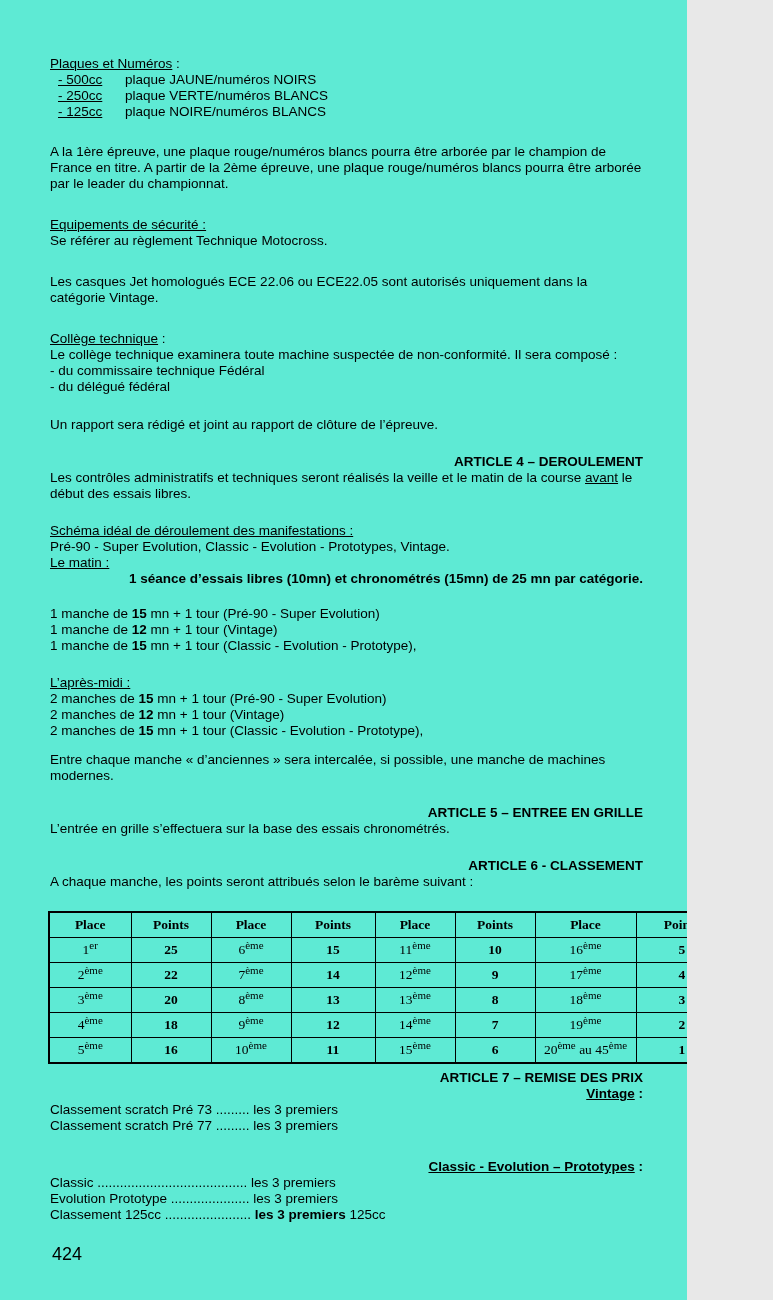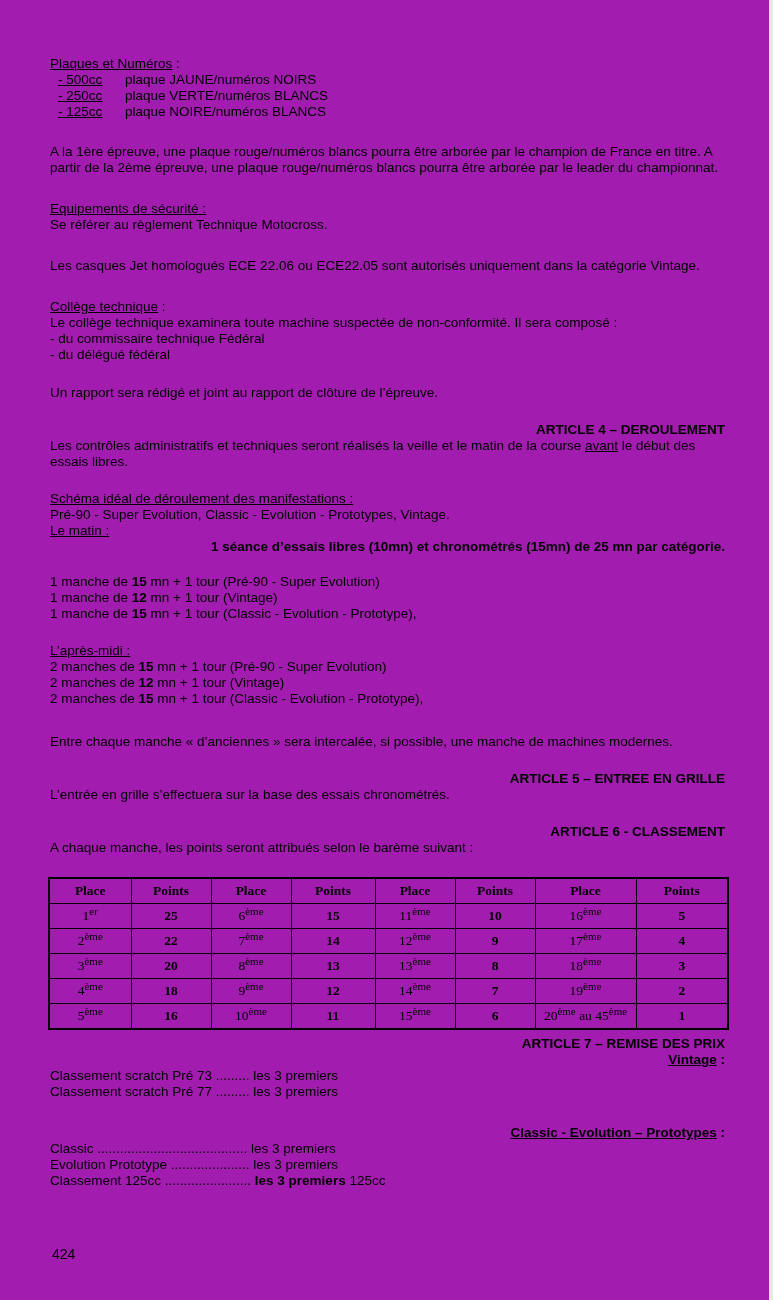--- a/index.html
+++ b/index.html
@@ -1,19 +1,19 @@
 <!DOCTYPE html>
 <html lang="fr"><head>
 <meta charset="utf-8">
 <style>
   html,body{margin:0;padding:0;background:#e8e8e8;}
   .page{
     position:relative;
-    width:769px;height:1300px;
-    background:#a21caf;
+    width:687px;height:1300px;
+    background:#5eead4;
     font-family:"Liberation Sans","DejaVu Sans",sans-serif;
     font-size:13.5px;line-height:16px;color:#000;
     box-sizing:border-box;
     padding:56px 44px 0 50px;
     overflow:hidden;
   }
   .u{text-decoration:underline;}
   .b{font-weight:bold;text-align:right;}
   .line{white-space:nowrap;}
   .ind{margin-left:0;}
@@ -27,21 +27,21 @@
     border-collapse:collapse;table-layout:fixed;
     width:679px;margin-top:21px;margin-left:-2px;
     border:2px solid #000;
   }
   table.points th,table.points td{
     border:1px solid #000;text-align:center;
     height:24px;padding:0 2px;font-size:13.5px;overflow:hidden;font-family:Liberation Serif, serif;
   }
   table.points th{font-weight:bold;}
   table.points td.pts{font-weight:bold;}
-  .pagenum{position:absolute;left:52px;top:1246px;font-size:14px;}
+  .pagenum{position:absolute;left:52px;top:1246px;font-size:18px;}
 </style>
 </head>
 <body>
 
 <div class="page">
 
   <div class="line"><span class="u">Plaques et Numéros</span><span> :</span></div>
   <div class="plaque-row line"><span class="cc">- 500cc</span><span>plaque JAUNE/numéros NOIRS</span></div>
   <div class="plaque-row line"><span class="cc">- 250cc</span><span>plaque VERTE/numéros BLANCS</span></div>
   <div class="plaque-row line"><span class="cc">- 125cc</span><span>plaque NOIRE/numéros BLANCS</span></div>
@@ -70,21 +70,21 @@
 
   <div class="ind" style="margin-top:19px"><span>1 manche de </span><span style="font-weight: bold;">15</span><span> mn + 1 tour (Pré-90 - Super Evolution)</span></div>
   <div class="ind"><span>1 manche de </span><span style="font-weight: bold;">12</span><span> mn + 1 tour (Vintage)</span></div>
   <div class="ind"><span>1 manche de </span><span style="font-weight: bold;">15</span><span> mn + 1 tour (Classic - Evolution - Prototype),</span></div>
 
   <div class="gap-md"><span class="u">L’après-midi :</span></div>
   <div class="ind"><span>2 manches de </span><span style="font-weight: bold;">15</span><span> mn + 1 tour (Pré-90 - Super Evolution)</span></div>
   <div class="ind"><span>2 manches de </span><span style="font-weight: bold;">12</span><span> mn + 1 tour (Vintage)</span></div>
   <div class="ind"><span>2 manches de </span><span style="font-weight: bold;">15</span><span> mn + 1 tour (Classic - Evolution - Prototype),</span></div>
 
-  <p style="margin:27px 0 0 0">Entre chaque manche « d’anciennes » sera intercalée, si possible, une manche de machines modernes.</p>
+  <p style="margin:13px 0 0 0">Entre chaque manche « d’anciennes » sera intercalée, si possible, une manche de machines modernes.</p>
 
   <div class="b gap-md">ARTICLE 5 – ENTREE EN GRILLE</div>
   <div>L’entrée en grille s’effectuera sur la base des essais chronométrés.</div>
 
   <div class="b gap-md">ARTICLE 6 - CLASSEMENT</div>
   <div>A chaque manche, les points seront attribués selon le barème suivant :</div>
 
   <table class="points">
     <colgroup>
       <col style="width:82px">

